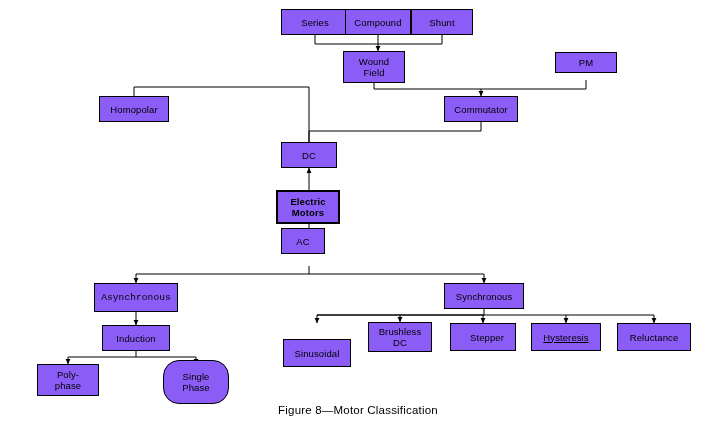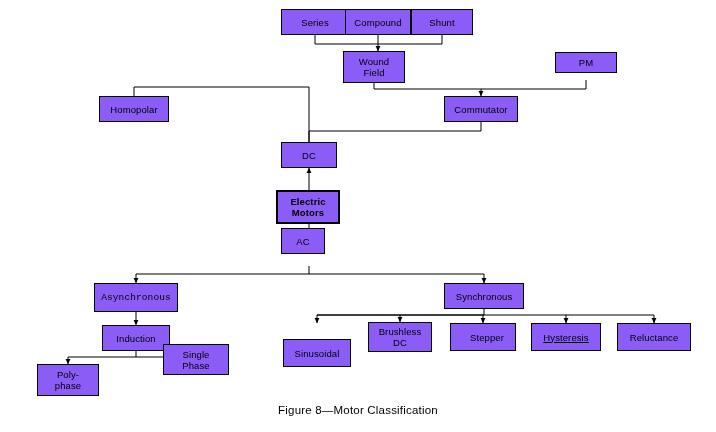--- a/index.html
+++ b/index.html
@@ -139,18 +139,18 @@
 
   <div class="node" style="left:450px;top:323px;width:66px;height:28px;padding-left:8px;">Stepper</div>
 
   <div class="node" style="left:531px;top:323px;width:70px;height:28px;text-decoration:underline;">Hysteresis</div>
 
   <div class="node" style="left:617px;top:323px;width:74px;height:28px;">Reluctance</div>
 
   <div class="node" style="left:37px;top:364px;width:62px;height:32px;text-align:center;">Poly-
 phase</div>
 
-  <div class="node" style="left:163px;top:344px;width:66px;height:31px;">Single
+  <div class="node" style="left:163px;top:360px;width:66px;height:44px;border-radius:16px;">Single
 Phase</div>
 
   <div class="caption" style="top:404px;">Figure 8—Motor Classification</div>
 
 </div>
 
 </body></html>

